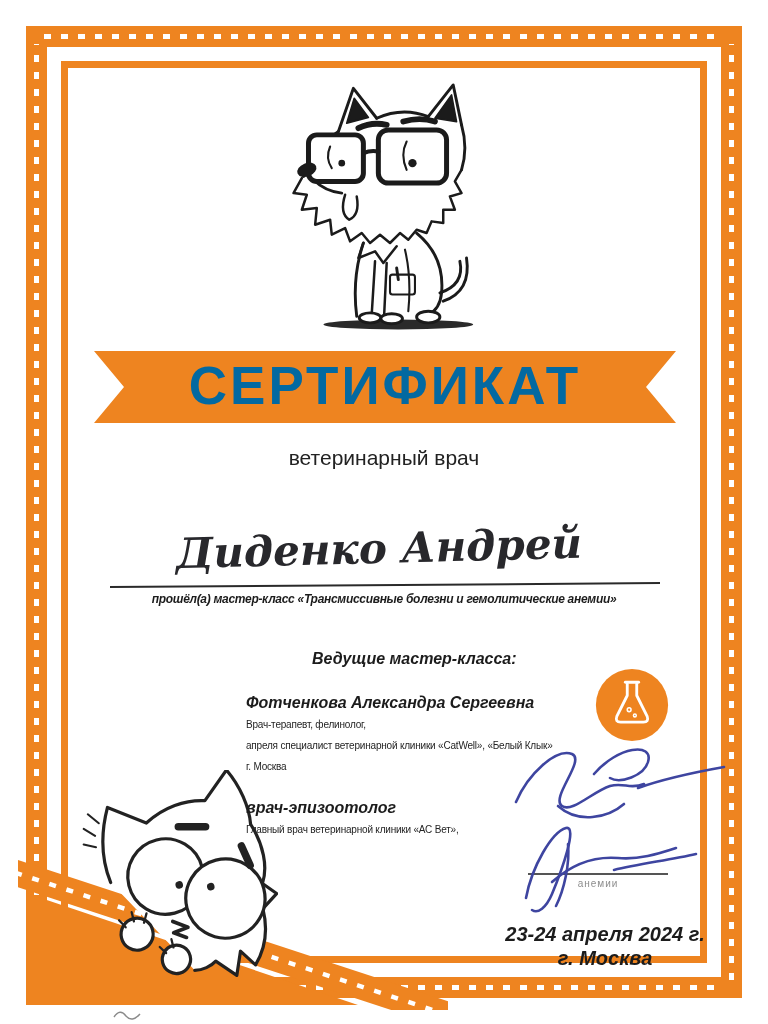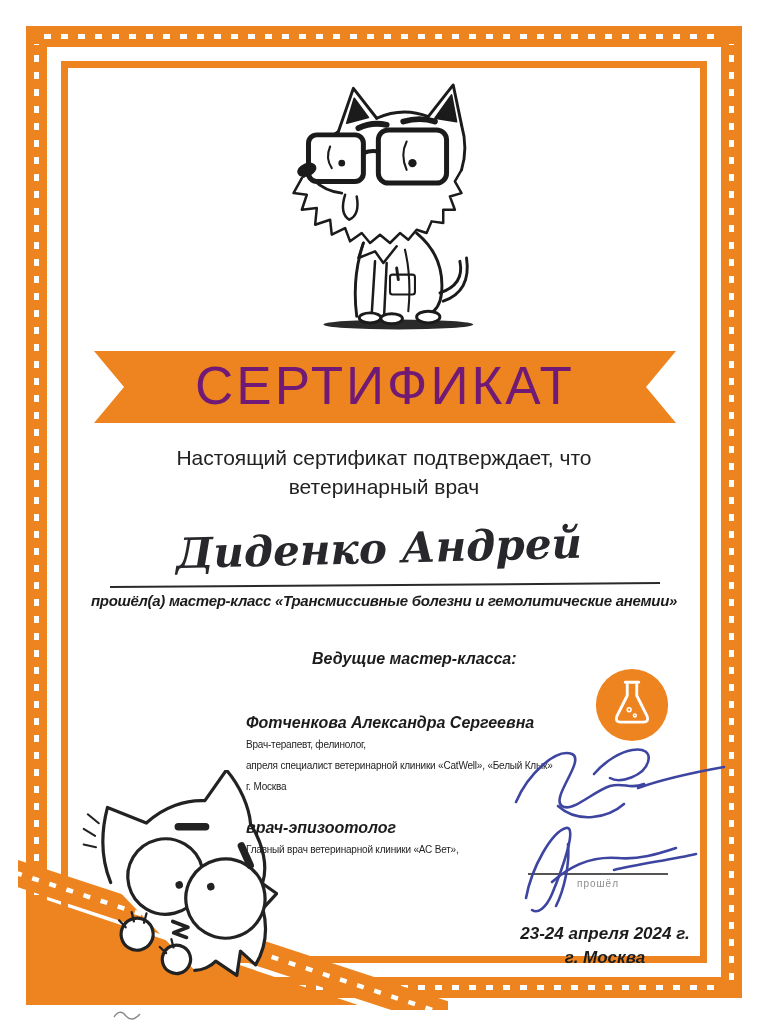--- a/index.html
+++ b/index.html
@@ -23,50 +23,50 @@
     border:7px solid #EE8420;z-index:2;}
   
   .dog{position:absolute;left:240px;top:70px;width:300px;height:262px;z-index:5;}
   .corner-decor{position:absolute;left:18px;top:845px;width:430px;height:165px;z-index:4;}
   .cat{position:absolute;left:80px;top:770px;width:198px;height:220px;z-index:5;}
   .scribble{position:absolute;left:112px;top:1008px;width:34px;height:14px;z-index:3;}
   
   .banner{position:absolute;left:94px;top:345px;width:582px;height:84px;z-index:5;}
   .banner svg{position:absolute;inset:0;width:100%;height:100%;}
   .banner-text{position:absolute;inset:0;display:flex;align-items:center;justify-content:center;
-    color:#701a75;font-weight:normal;font-size:53px;letter-spacing:3px;padding-bottom:4px;}
+    color:#0369a1;font-weight:bold;font-size:53px;letter-spacing:3px;padding-bottom:4px;}
   
   .statement{position:absolute;left:70px;right:70px;top:443px;text-align:center;
     font-size:21px;line-height:29px;color:#222;z-index:5;}
   .recipient{position:absolute;left:70px;right:80px;top:524px;text-align:center;
     font-family:"DejaVu Serif",serif;font-style:italic;font-weight:bold;
     font-size:42px;color:#28282c;transform:rotate(-1.5deg);z-index:6;white-space:nowrap;}
   .name-rule{position:absolute;left:110px;width:550px;top:584px;height:2px;
     background:#2a2a2a;transform:rotate(-0.4deg);z-index:5;}
   .course{position:absolute;left:40px;right:40px;top:592px;text-align:center;
-    font-weight:bold;font-style:italic;font-size:15px;letter-spacing:-0.3px;
+    font-weight:bold;font-style:italic;font-size:12px;letter-spacing:-0.3px;
     white-space:nowrap;z-index:5;}
   .leaders-heading{position:absolute;left:312px;top:650px;font-weight:bold;
     font-style:italic;font-size:16px;z-index:5;}
   .leader{position:absolute;left:246px;z-index:6;white-space:nowrap;}
   .leader-1{top:692px;}
   .leader-2{top:797px;}
-  .leader-name{font-weight:bold;font-style:italic;font-size:16px;line-height:22px;margin-top:20px;}
+  .leader-name{font-weight:bold;font-style:italic;font-size:16px;line-height:22px;}
   .leader-line{font-size:10px;line-height:21px;letter-spacing:-0.2px;color:#242424;}
   
   .flask-badge{position:absolute;left:594px;top:667px;width:76px;height:76px;z-index:5;}
   .sig{position:absolute;z-index:7;}
   .sig-1{left:498px;top:740px;width:230px;height:85px;}
   .sig-2{left:498px;top:816px;width:220px;height:100px;}
   .sig-rule{position:absolute;left:528px;width:140px;top:873px;height:1.5px;
     background:#555;z-index:6;}
   .sig-label{position:absolute;left:528px;width:140px;top:878px;text-align:center;
     font-size:10px;letter-spacing:1px;color:#8d8d8d;z-index:6;}
   .date-block{position:absolute;left:505px;width:200px;top:922px;text-align:center;
-    font-weight:bold;font-style:italic;font-size:17px;line-height:24px;z-index:5;}
+    font-weight:bold;font-style:italic;font-size:20px;line-height:24px;z-index:5;}
 </style>
 </head>
 <body>
 
 <div class="page">
 
   <div class="border-band"></div>
   <div class="dash dash-h dash-top"></div>
   <div class="dash dash-h dash-bottom"></div>
   <div class="dash dash-v dash-left"></div>
@@ -112,21 +112,20 @@
   </svg>
 
   <div class="banner">
     <svg viewBox="0 0 582 84" preserveAspectRatio="none">
       <polygon points="0,6 582,6 552,42 582,78 0,78 30,42" fill="#EE8420"></polygon>
     </svg>
     <div class="banner-text">СЕРТИФИКАТ</div>
   </div>
 
   <div class="statement">
-    <div>Настоящий сертификат подтверждает, что</div>
     <div>ветеринарный врач</div>
   </div>
 
   <div class="recipient">Диденко Андрей</div>
   <div class="name-rule"></div>
   <div class="course">прошёл(а) мастер-класс «Трансмиссивные болезни и гемолитические анемии»</div>
 
   <div class="leaders-heading">Ведущие мастер-класса:</div>
 
   <div class="leader leader-1">
@@ -164,21 +163,21 @@
 
   <svg class="sig sig-2" viewBox="0 0 220 100">
     <g stroke="#3E45A0" stroke-width="2.6" fill="none" stroke-linecap="round">
       <path d="M28,82 C34,50 54,16 68,12 C80,9 64,54 54,78 C48,92 40,98 34,94"></path>
       <path d="M54,66 C74,48 96,40 120,42 C140,44 160,38 178,32"></path>
       <path d="M70,28 C72,48 66,74 58,90"></path>
       <path d="M116,54 C140,48 172,44 198,38"></path>
     </g>
   </svg>
   <div class="sig-rule"></div>
-  <div class="sig-label">прошёл</div>
+  <div class="sig-label">анемии</div>
 
   <div class="date-block">
     <div>23-24 апреля 2024 г.</div>
     <div>г. Москва</div>
   </div>
 
   <svg class="corner-decor" viewBox="0 0 430 165">
     <polygon points="8,48 8,160 340,160" fill="#EE8420"></polygon>
     <line x1="-20" y1="22" x2="430" y2="170" stroke="#EE8420" stroke-width="26"></line>
     <line x1="-20" y1="22" x2="430" y2="170" stroke="#ffffff" stroke-width="4.5" stroke-dasharray="7 11"></line>

